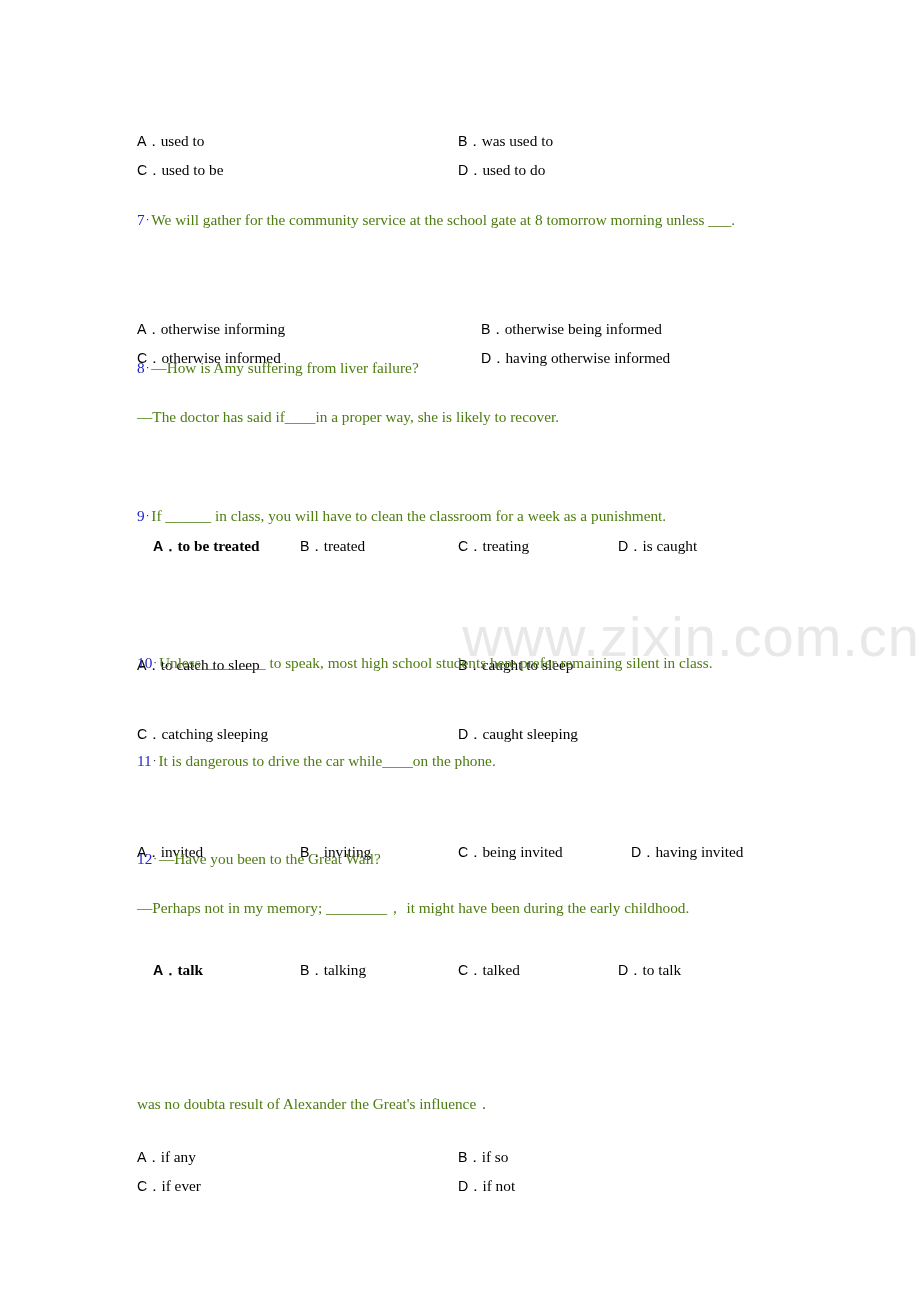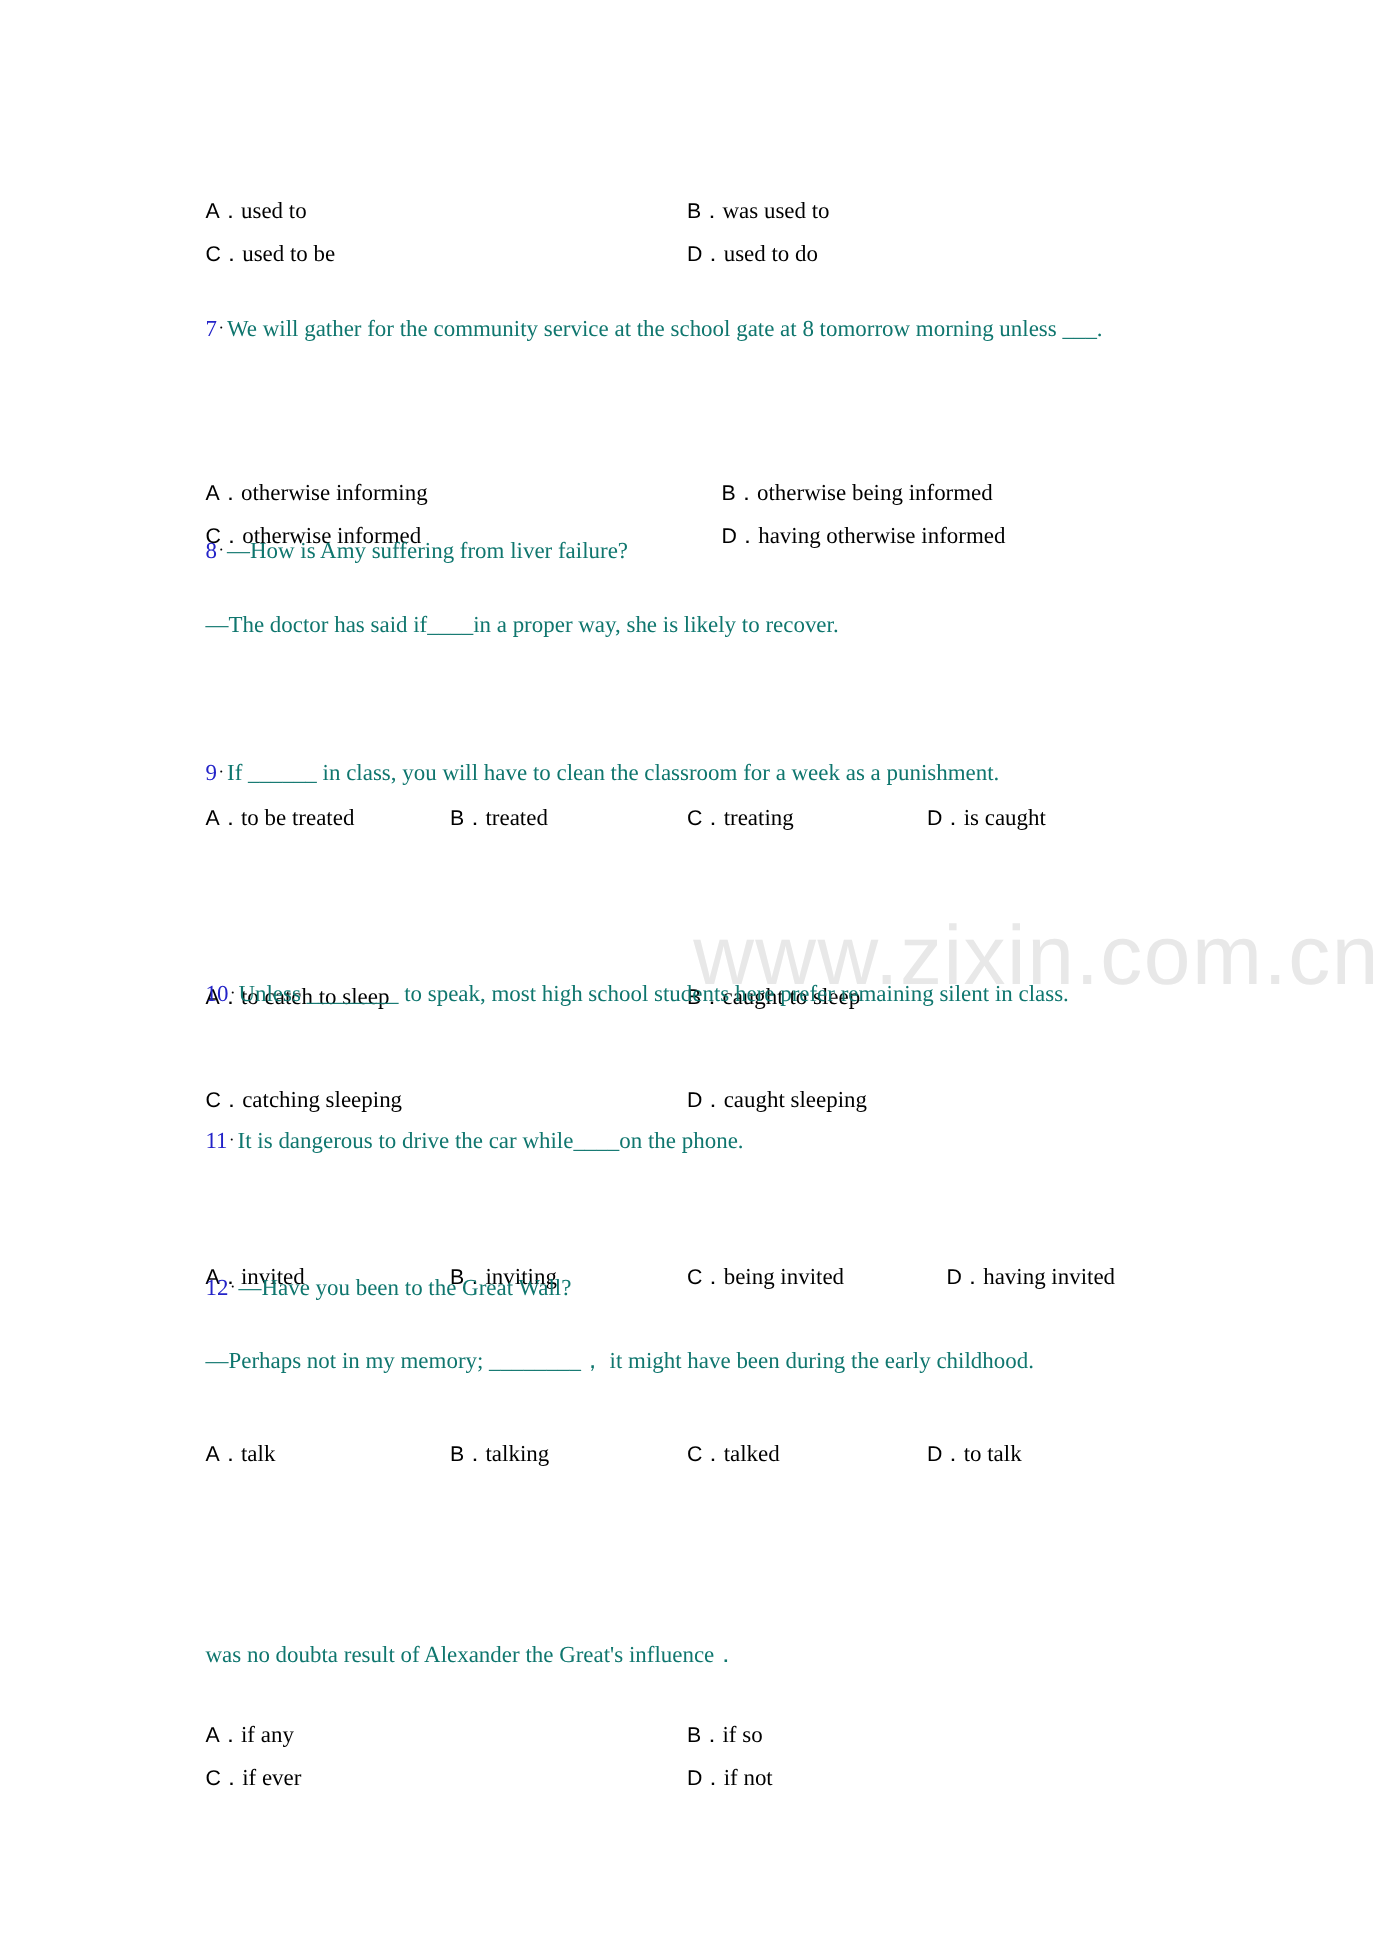--- a/index.html
+++ b/index.html
@@ -59,21 +59,21 @@
   .qnum {
     color: #2323c8;
     font-family: "Liberation Serif", "DejaVu Serif", serif;
   }
   .qdot {
     color: #000;
     font-size: 11px;
     vertical-align: 2px;
     padding: 0 2px 0 1px;
   }
-  .qtext { color: #0f766e; margin-top: 17px; }
+  .qtext { color: #4d7c0f; margin-top: 17px; }
 
   
   .optrow {
     position: relative;
     height: 20px;
     font-size: 15.3px;
     line-height: 1.0;
   }
   .opt {
     position: absolute;
@@ -87,21 +87,21 @@
   .opttxt {
     font-family: "Liberation Serif", "DejaVu Serif", serif;
     font-size: 15.3px;
   }
 
   
   .c2a { left: 0px; }
   .c2b { left: 321px; }
 
   
-  .c4a { left: 0px; }
+  .c4a { left: 16px; font-weight: bold; }
   .c4b { left: 163px; }
   .c4c { left: 321px; }
   .c4d { left: 481px; }
 
   
   .w4a { left: 0px; }
   .w4b { left: 163px; }
   .w4c { left: 321px; }
   .w4d { left: 494px; }
 </style>

